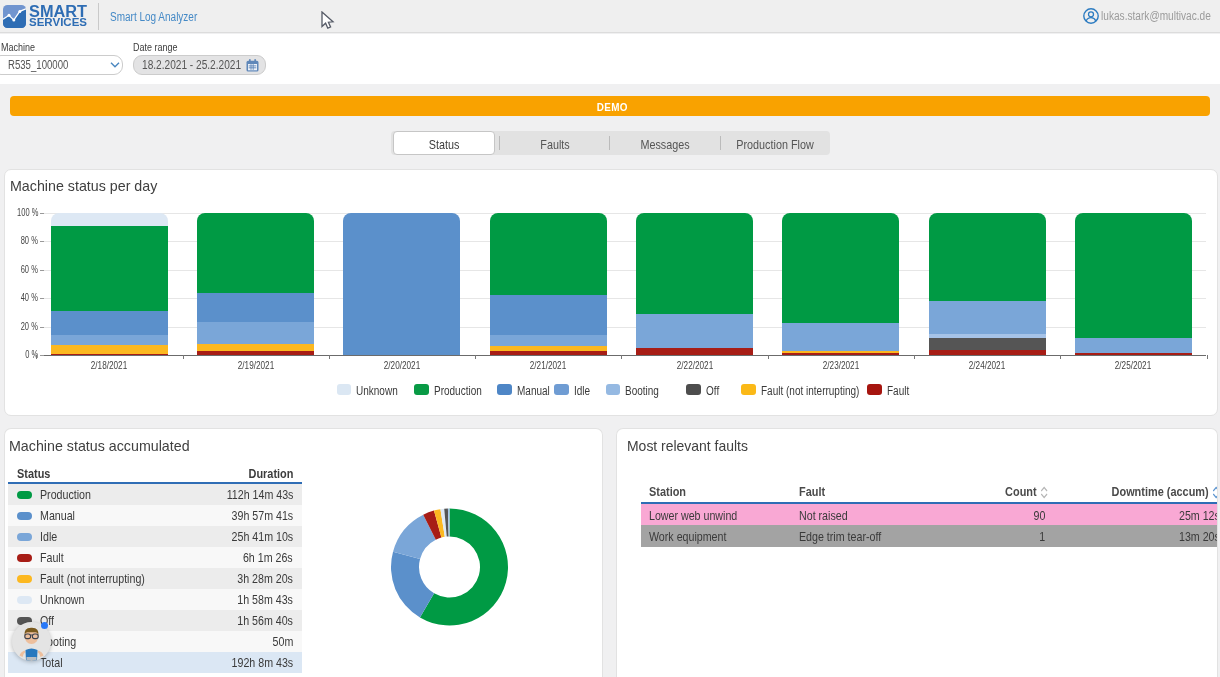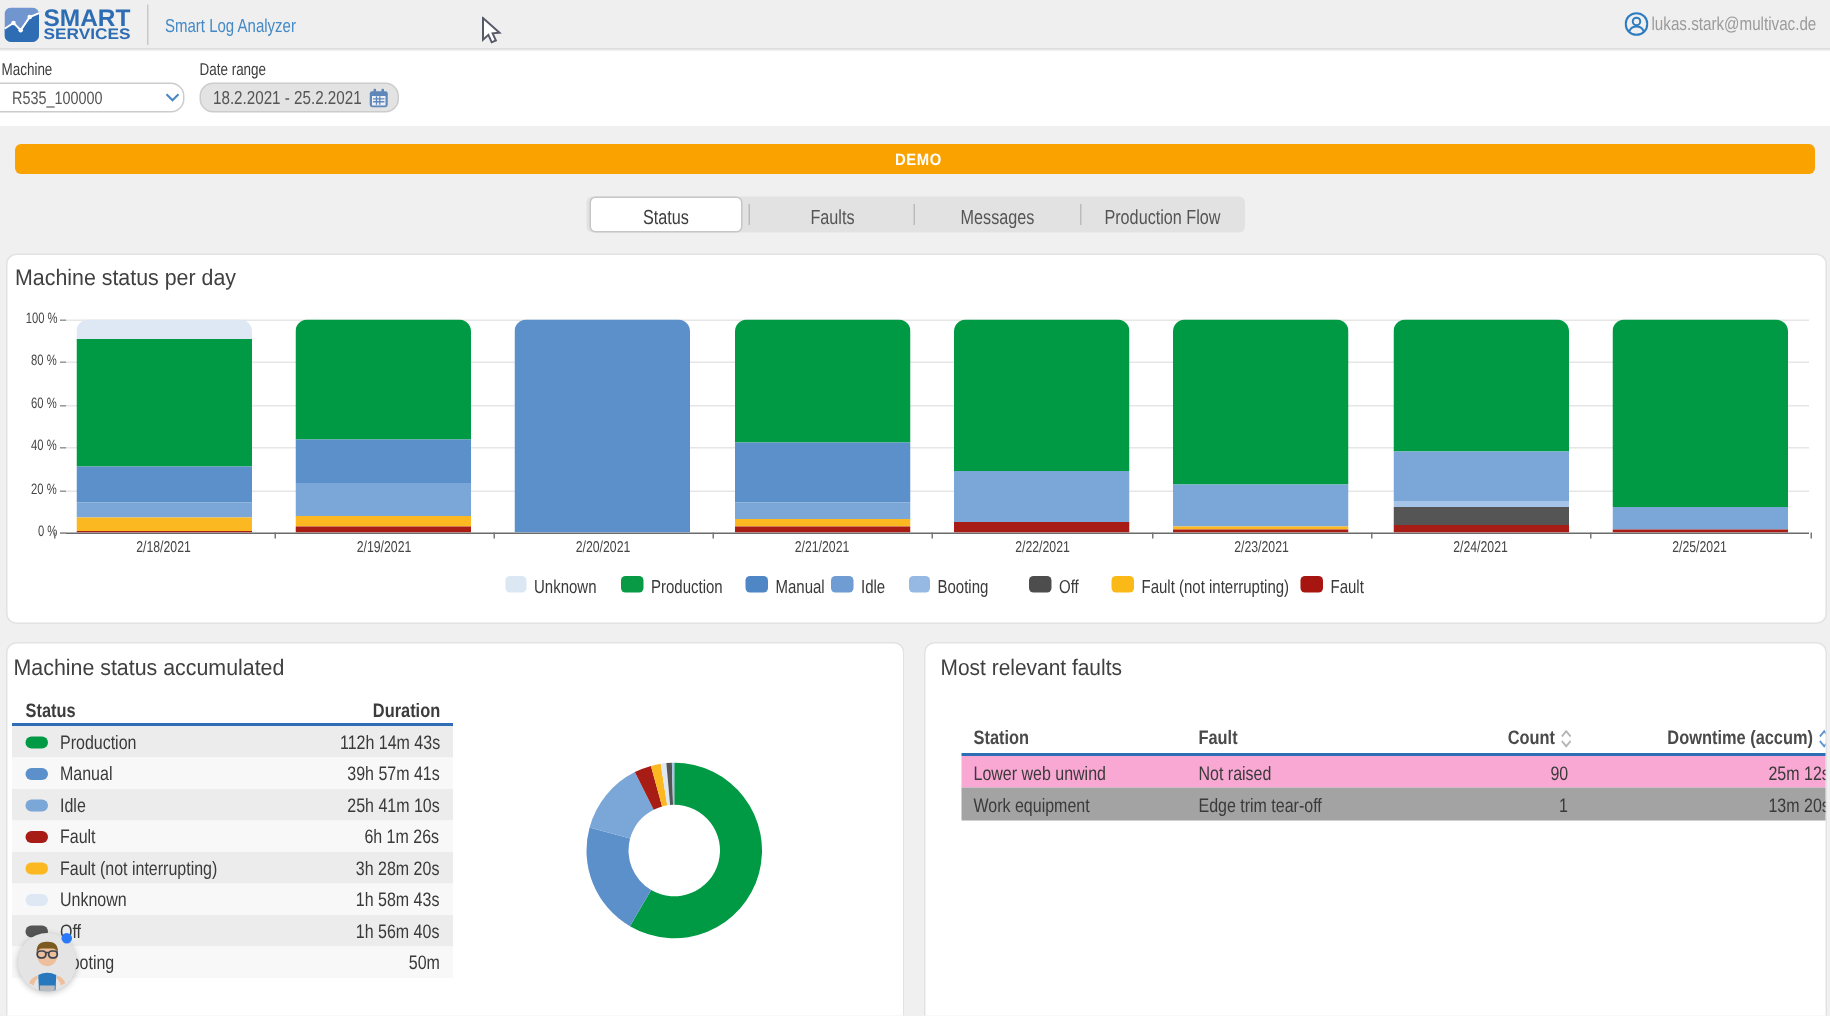--- a/index.html
+++ b/index.html
@@ -211,20 +211,24 @@
 <div style="height:21px;background:#ececec;position:relative">
         <span class="pill" style="background:#555555"></span>
         <span style="position:absolute;left:31.5px;top:3px;font-size:13px;white-space:nowrap;transform:scaleX(0.82);transform-origin:0 50%;">Off</span>
         <span style="position:absolute;right:9px;top:3px;font-size:13px;white-space:nowrap;transform:scaleX(0.82);transform-origin:100% 50%;">1h 56m 40s</span>
       </div>
 <div style="height:21px;background:#f8f8f8;position:relative">
         <span class="pill" style="background:#a6c3e8"></span>
         <span style="position:absolute;left:31.5px;top:3px;font-size:13px;white-space:nowrap;transform:scaleX(0.82);transform-origin:0 50%;">Booting</span>
         <span style="position:absolute;right:9px;top:3px;font-size:13px;white-space:nowrap;transform:scaleX(0.82);transform-origin:100% 50%;">50m</span>
       </div>
+<div style="height:21px;background:#dbe7f4;position:relative">
+        <span style="position:absolute;left:31.5px;top:3px;font-size:13px;white-space:nowrap;transform:scaleX(0.82);transform-origin:0 50%;">Total</span>
+        <span style="position:absolute;right:9px;top:3px;font-size:13px;white-space:nowrap;transform:scaleX(0.82);transform-origin:100% 50%;">192h 8m 43s</span>
+      </div>
 </div>
 <svg class="abs" style="left:382px;top:76px" width="125" height="125" viewBox="386 504 125 125">
 <path d="M448.50 507.50A58.5 58.5 0 1 1 418.98 616.50L433.11 592.33A30.5 30.5 0 1 0 448.50 535.50Z" fill="#009a44"></path>
 <path d="M418.98 616.50A58.5 58.5 0 0 1 392.04 550.68L419.07 558.01A30.5 30.5 0 0 0 433.11 592.33Z" fill="#5b90cb"></path>
 <path d="M392.04 550.68A58.5 58.5 0 0 1 422.23 513.73L434.80 538.75A30.5 30.5 0 0 0 419.07 558.01Z" fill="#7aa6d8"></path>
 <path d="M422.23 513.73A58.5 58.5 0 0 1 432.97 509.60L440.40 536.59A30.5 30.5 0 0 0 434.80 538.75Z" fill="#a71d16"></path>
 <path d="M432.97 509.60A58.5 58.5 0 0 1 439.46 508.20L443.79 535.87A30.5 30.5 0 0 0 440.40 536.59Z" fill="#fcb820"></path>
 <path d="M439.46 508.20A58.5 58.5 0 0 1 443.21 507.74L445.74 535.62A30.5 30.5 0 0 0 443.79 535.87Z" fill="#dde8f4"></path>
 <path d="M443.21 507.74A58.5 58.5 0 0 1 446.92 507.52L447.68 535.51A30.5 30.5 0 0 0 445.74 535.62Z" fill="#555555"></path>
 <path d="M446.92 507.52A58.5 58.5 0 0 1 448.50 507.50L448.50 535.50A30.5 30.5 0 0 0 447.68 535.51Z" fill="#a6c3e8"></path>

